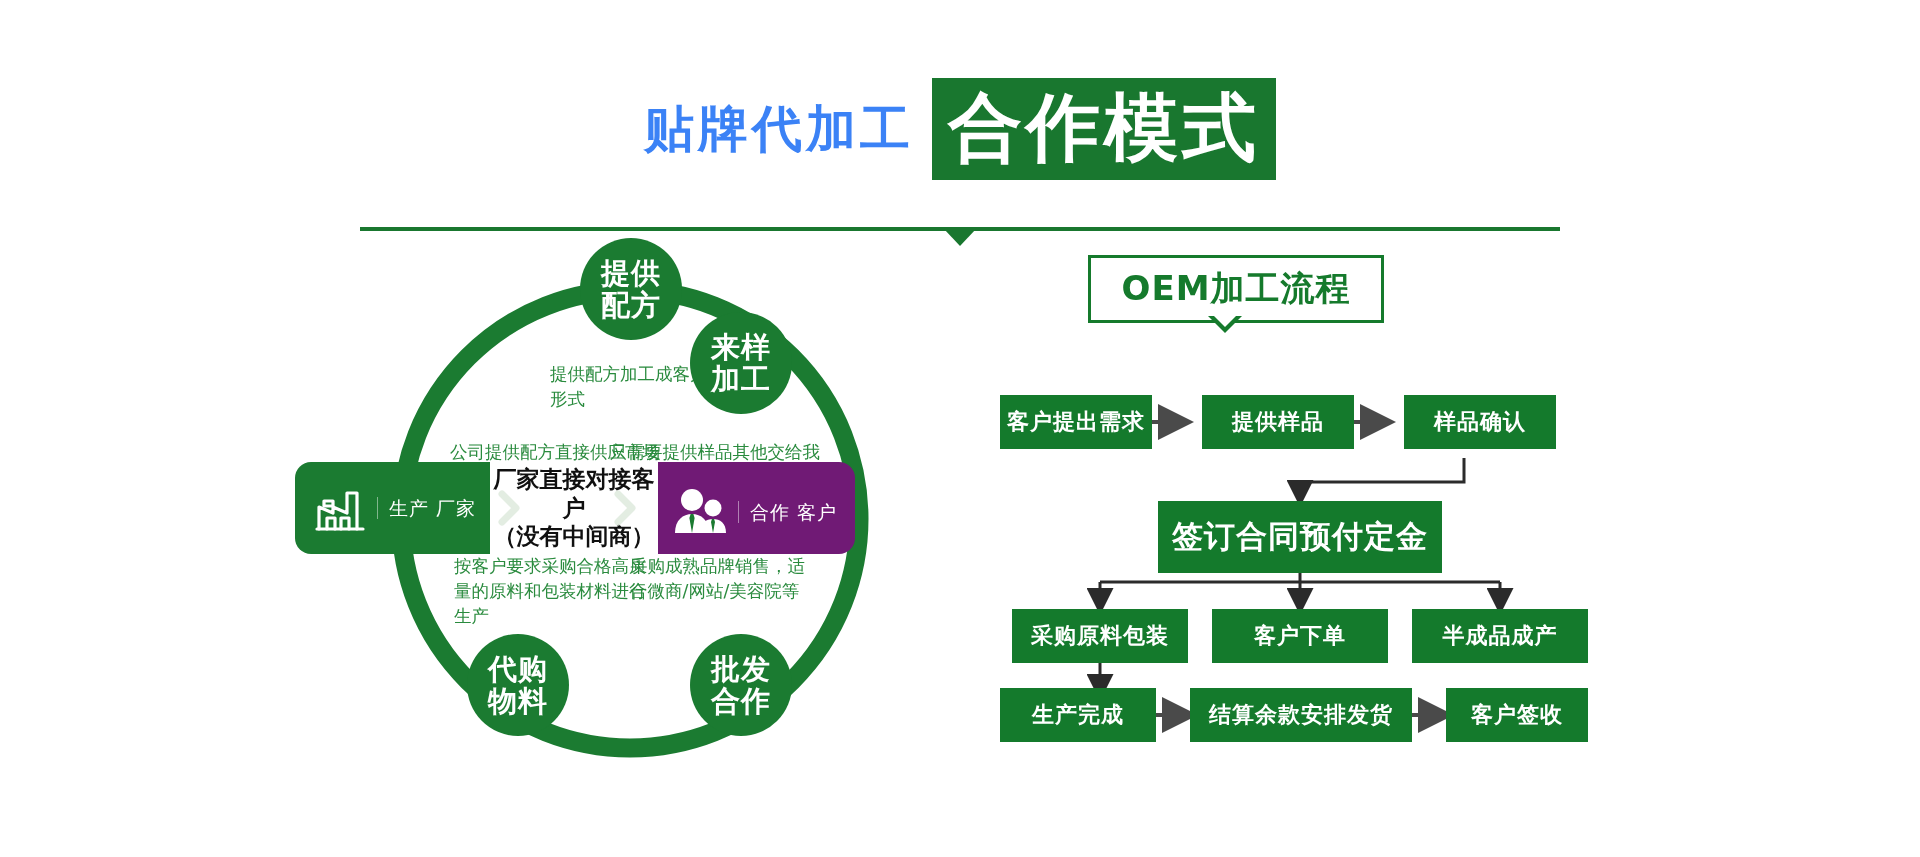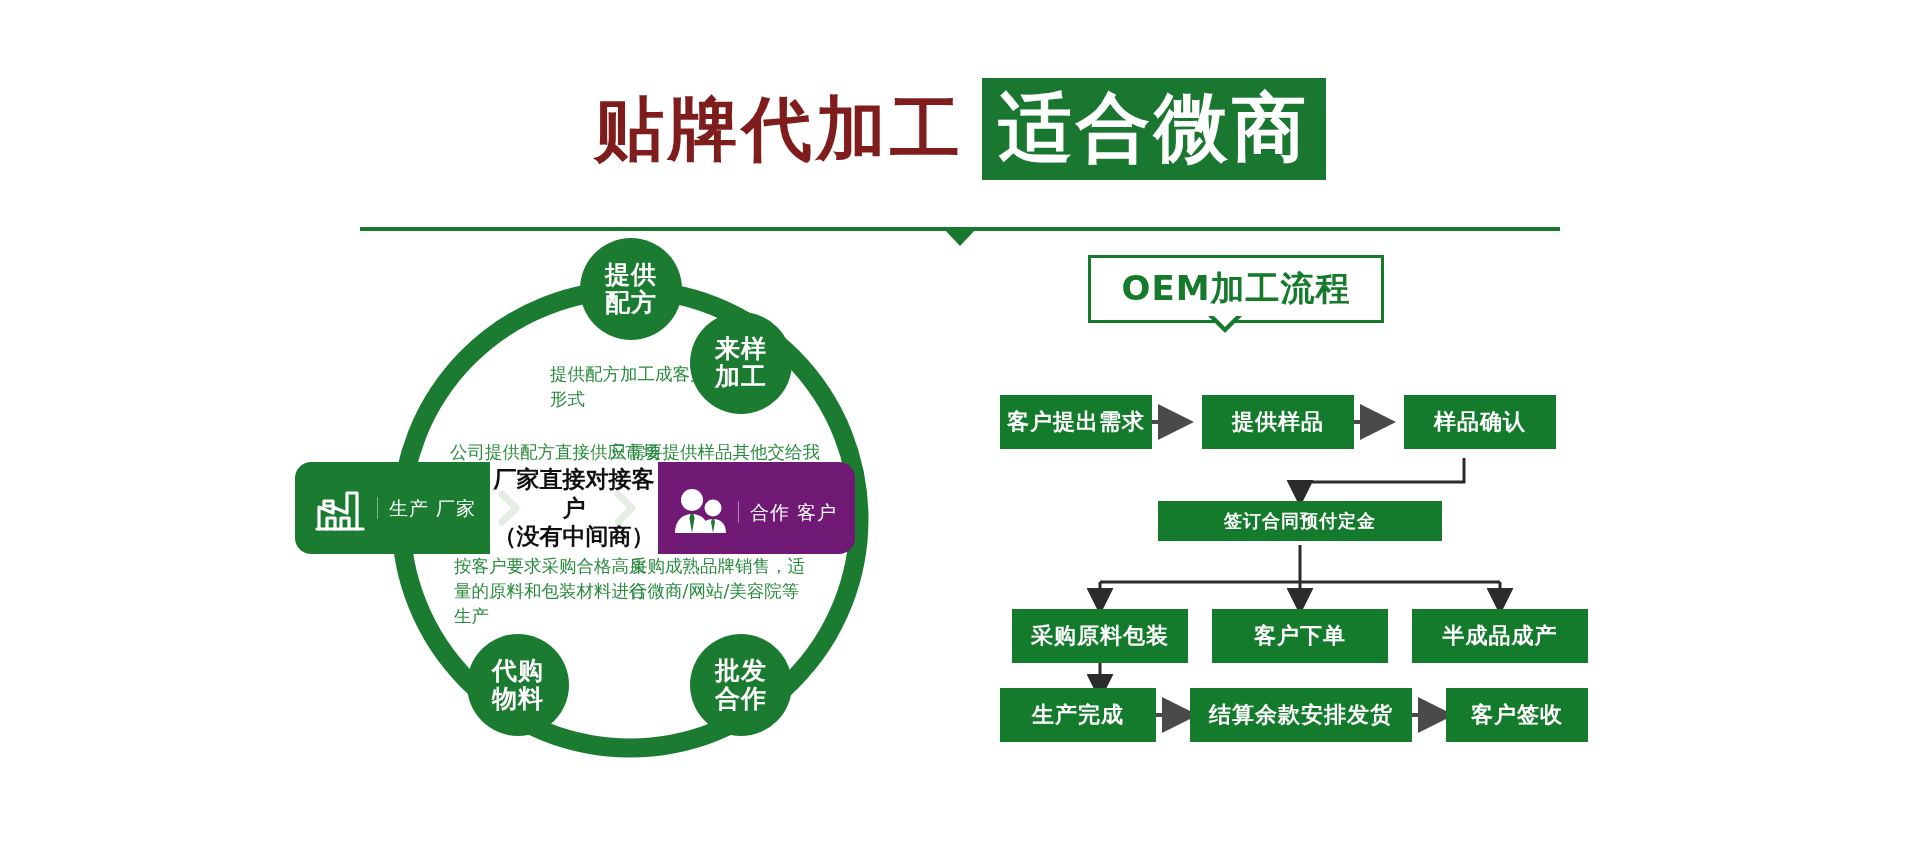--- a/index.html
+++ b/index.html
@@ -11,21 +11,21 @@
     position:relative;
   }
   .page{position:relative;width:1920px;height:857px;}
 
   
   .title-wrap{
     position:absolute;top:78px;left:0;width:1920px;
     display:flex;justify-content:center;align-items:center;
   }
   .title-plain{
-    font-size:70px;font-weight:bold;color:#7f1d1d;
+    font-size:50px;font-weight:bold;color:#3b82f6;
     letter-spacing:4px;line-height:1;
     font-family:"DejaVu Sans","Liberation Sans",sans-serif;
   }
   .title-hl{
     font-size:74px;font-weight:bold;color:#ffffff;background:#19772f;
     letter-spacing:4px;line-height:1;padding:12px 16px 16px 16px;margin-left:18px;
     font-family:"DejaVu Sans","Liberation Sans",sans-serif;
   }
   .rule{
     position:absolute;top:227px;left:360px;width:1200px;height:4px;background:#19772f;
@@ -36,21 +36,21 @@
     border-top:17px solid #19772f;
   }
 
   
   .circle-area{position:absolute;left:330px;top:250px;width:620px;height:540px;}
   .ring-svg{position:absolute;left:0;top:0;}
 
   .node{
     position:absolute;border-radius:50%;background:#1b7b31;color:#fff;
     display:flex;flex-direction:column;align-items:center;justify-content:center;
-    font-weight:bold;font-size:25px;line-height:1.12;letter-spacing:1px;
+    font-weight:bold;font-size:29px;line-height:1.12;letter-spacing:1px;
     font-family:"DejaVu Sans","Liberation Sans",sans-serif;
     z-index:4;
   }
   .node span{display:block;}
   .n-top{left:250px;top:-12px;width:102px;height:102px;}
   .n-tl{left:137px;top:62px;width:102px;height:102px;}
   .n-tr{left:360px;top:62px;width:102px;height:102px;align-items:center;}
   .n-bl{left:137px;top:384px;width:102px;height:102px;}
   .n-br{left:360px;top:384px;width:102px;height:102px;}
 
@@ -125,21 +125,21 @@
   }
   .flow-svg{position:absolute;left:0;top:0;z-index:2;}
 </style>
 </head>
 <body>
 
 <div class="page">
 
   <div class="title-wrap">
     <div class="title-plain">贴牌代加工</div>
-    <div class="title-hl">适合微商</div>
+    <div class="title-hl">合作模式</div>
   </div>
   <div class="rule"></div>
   <div class="rule-notch"></div>
 
   <div class="circle-area">
 
     <svg class="ring-svg" width="620" height="540">
       <circle cx="300" cy="269" r="229" fill="none" stroke="#1b7b31" stroke-width="19"></circle>
     </svg>
 
@@ -255,21 +255,21 @@
     <div class="fbox" style="left:0px;top:140px;width:152px;height:54px;">
       <span>客户提出需求</span>
     </div>
     <div class="fbox" style="left:202px;top:140px;width:152px;height:54px;">
       <span>提供样品</span>
     </div>
     <div class="fbox" style="left:404px;top:140px;width:152px;height:54px;">
       <span>样品确认</span>
     </div>
 
-    <div class="fbox" style="left:158px;top:246px;width:284px;height:40px;font-size:18px;">
+    <div class="fbox" style="left:158px;top:246px;width:284px;height:72px;font-size:31px;">
       <span>签订合同预付定金</span>
     </div>
 
     <div class="fbox" style="left:12px;top:354px;width:176px;height:54px;">
       <span>采购原料包装</span>
     </div>
     <div class="fbox" style="left:212px;top:354px;width:176px;height:54px;">
       <span>客户下单</span>
     </div>
     <div class="fbox" style="left:412px;top:354px;width:176px;height:54px;">

